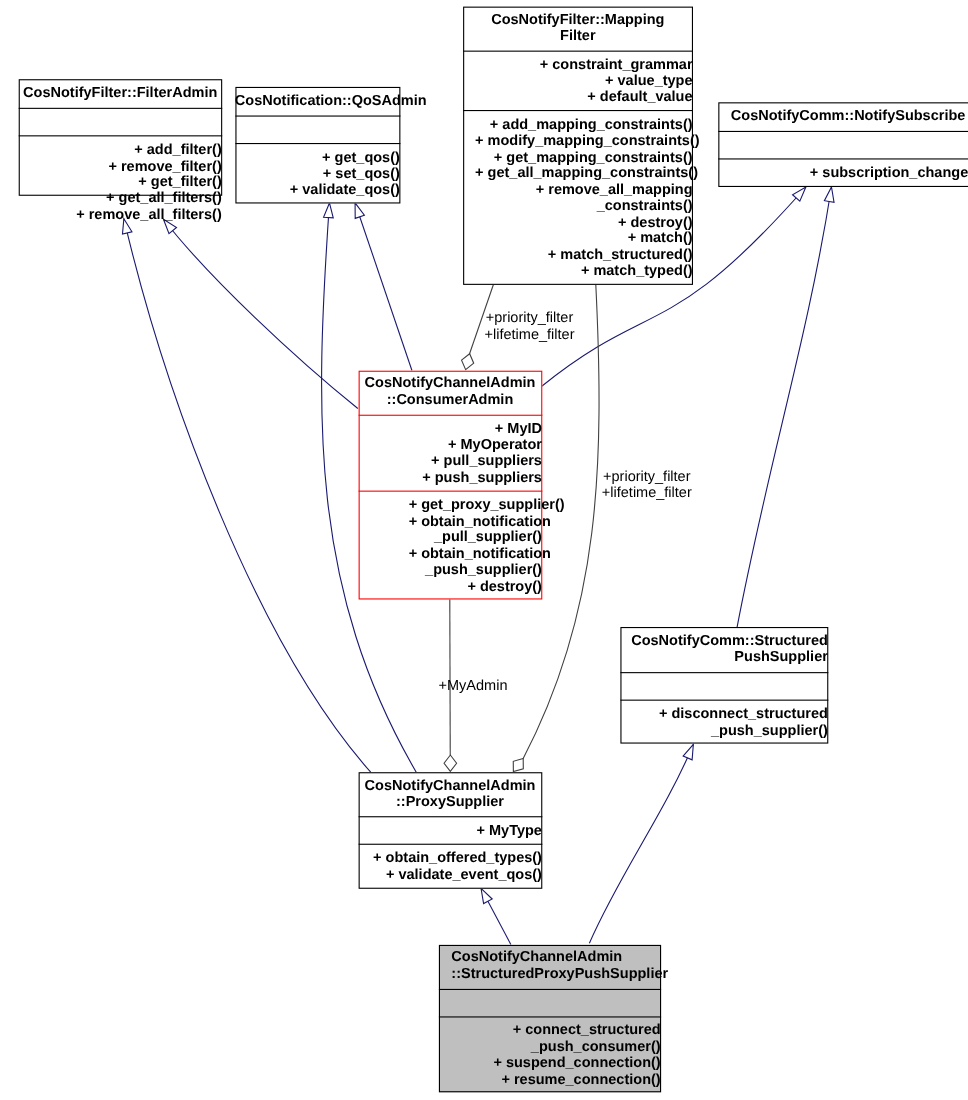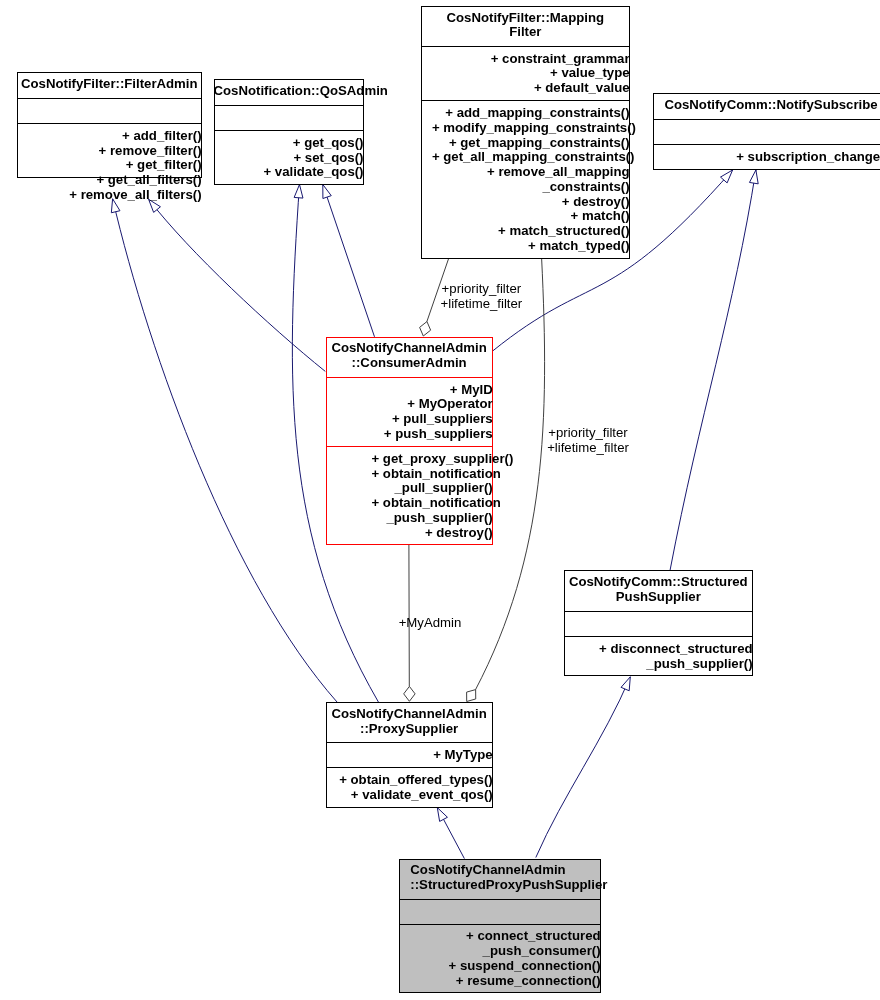--- a/index.html
+++ b/index.html
@@ -155,21 +155,21 @@
         <div>+ get_proxy_supplier()</div>
         <div>+ obtain_notification</div>
         <div>_pull_supplier()</div>
         <div>+ obtain_notification</div>
         <div>_push_supplier()</div>
         <div>+ destroy()</div>
       </div>
     </div>
     <div class="node" style="left: 564px; top: 570.4px; width: 188.6px; height: 105.5px;">
       <div class="nbox"></div>
-      <div class="sec ttl" style="top: 4.9px;">
+      <div class="sec ttl" style="top: 4.9px; text-align: right;">
         <div>CosNotifyComm::Structured</div>
         <div>PushSupplier</div>
       </div>
       <div class="sep" style="top: 40.8px;"></div>
       <div class="sec rows" style="top: 46.6px;"></div>
       <div class="sep" style="top: 66px;"></div>
       <div class="sec rows" style="top: 71.8px;">
         <div>+ disconnect_structured</div>
         <div>_push_supplier()</div>
       </div>

